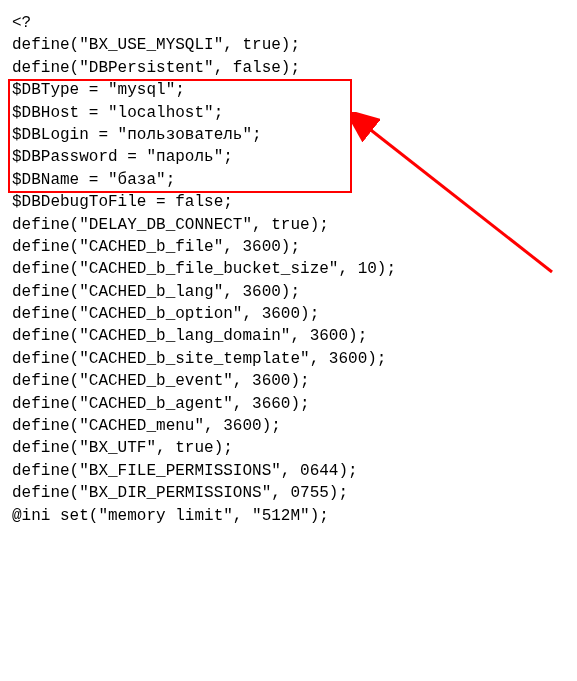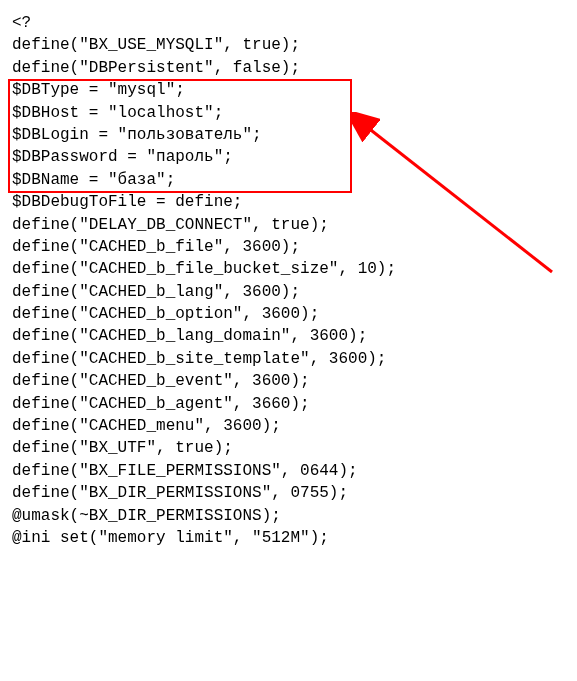--- a/index.html
+++ b/index.html
@@ -36,37 +36,36 @@
 
 <div class="code-container">
   <div class="code-line">&lt;?</div>
   <div class="code-line">define("BX_USE_MYSQLI", true);</div>
   <div class="code-line">define("DBPersistent", false);</div>
   <div class="code-line">$DBType = "mysql";</div>
   <div class="code-line">$DBHost = "localhost";</div>
   <div class="code-line">$DBLogin = "пользователь";</div>
   <div class="code-line">$DBPassword = "пароль";</div>
   <div class="code-line">$DBName = "база";</div>
-  <div class="code-line">$DBDebugToFile = define;</div>
+  <div class="code-line">$DBDebugToFile = false;</div>
   <div class="code-line"></div>
   <div class="code-line">define("DELAY_DB_CONNECT", true);</div>
   <div class="code-line">define("CACHED_b_file", 3600);</div>
   <div class="code-line">define("CACHED_b_file_bucket_size", 10);</div>
   <div class="code-line">define("CACHED_b_lang", 3600);</div>
   <div class="code-line">define("CACHED_b_option", 3600);</div>
   <div class="code-line">define("CACHED_b_lang_domain", 3600);</div>
   <div class="code-line">define("CACHED_b_site_template", 3600);</div>
   <div class="code-line">define("CACHED_b_event", 3600);</div>
   <div class="code-line">define("CACHED_b_agent", 3660);</div>
   <div class="code-line">define("CACHED_menu", 3600);</div>
   <div class="code-line"></div>
   <div class="code-line">define("BX_UTF", true);</div>
   <div class="code-line">define("BX_FILE_PERMISSIONS", 0644);</div>
   <div class="code-line">define("BX_DIR_PERMISSIONS", 0755);</div>
-  <div class="code-line">@umask(~BX_DIR_PERMISSIONS);</div>
   <div class="code-line">@ini set("memory limit", "512M");</div>
 
   <div class="highlight-box" style="left: -4px; top: 67px; width: 344px; height: 114px;"></div>
 
   <svg class="arrow-svg" style="left: 340px; top: 100px; width: 220px; height: 180px;" viewBox="0 0 220 180">
     <defs>
       <marker id="arrowhead" markerWidth="12" markerHeight="10" refX="2" refY="5" orient="auto">
         <polygon points="0 0, 12 5, 0 10" fill="#ff0000"></polygon>
       </marker>
     </defs>

